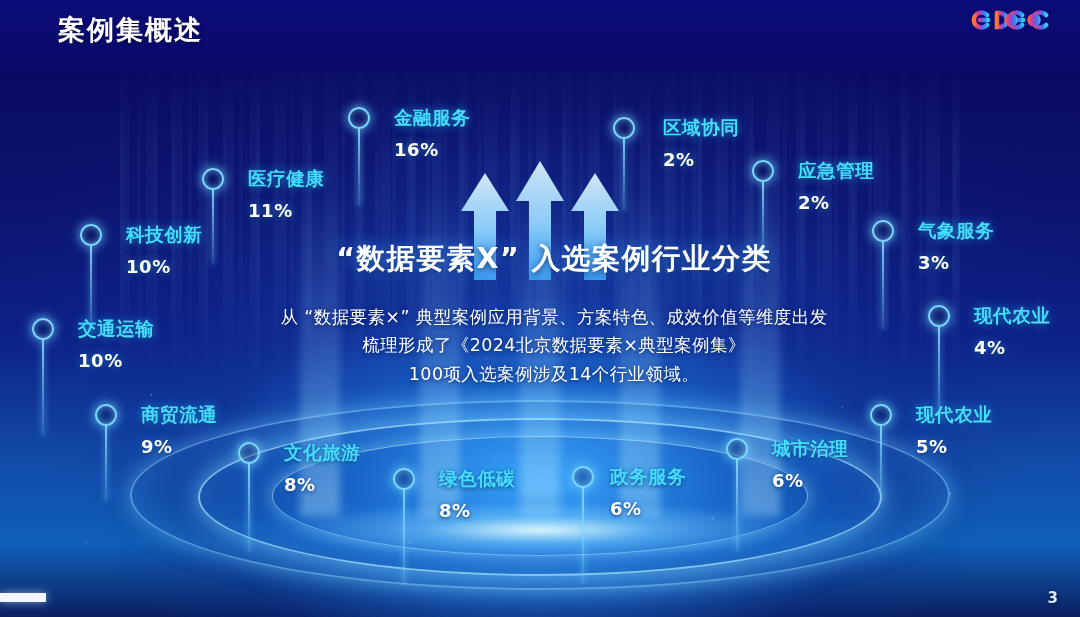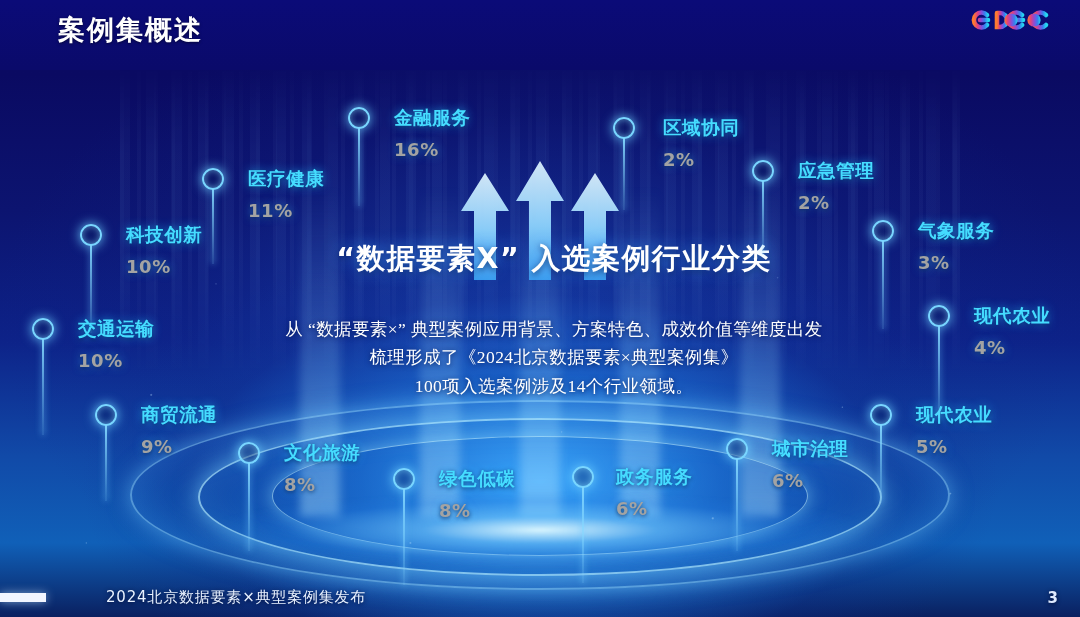--- a/index.html
+++ b/index.html
@@ -95,21 +95,21 @@
 
   
   .arrows{ position:absolute; left:455px; top:155px; width:170px; height:125px; z-index:3; }
 
   
   .center{ position:absolute; left:244px; top:240px; width:620px; text-align:center; z-index:5; }
   .center-heading{
     font-size:28.5px; font-weight:700; color:#ffffff; letter-spacing:1.5px;
     text-shadow:0 0 16px rgba(60,150,255,.85),0 2px 6px rgba(0,10,60,.8);
   }
-  .center-body{ margin-top:37px;font-family:Liberation Serif, serif; }
+  .center-body{ margin-top:25px; }
   .center-body p{
     font-size:17.5px; color:#ffffff; line-height:1.62; letter-spacing:.4px;
     text-shadow:0 1px 5px rgba(0,20,80,.85);
   }
 
   
   .pin{ position:absolute; z-index:7; }
   .pin .marker{ position:absolute; left:0; top:0; }
   .pin .dot{
     width:22px; height:22px; border-radius:50%;
@@ -120,21 +120,21 @@
     position:absolute; left:10px; top:21px; width:2px;
     background:linear-gradient(180deg, rgba(130,215,255,.95) 0%, rgba(120,205,255,.22) 100%);
     box-shadow:0 0 6px rgba(110,200,255,.8);
   }
   .pin .txt{ position:absolute; white-space:nowrap; }
   .pin .name{
     font-size:18.5px; font-weight:700; color:#45dcff; letter-spacing:.6px;
     text-shadow:0 0 10px rgba(40,170,255,.85),0 1px 4px rgba(0,15,60,.9);
   }
   .pin .pct{
-    margin-top:9px; font-size:18px; font-weight:700; color:#a3a3a3; letter-spacing:.6px;
+    margin-top:9px; font-size:18px; font-weight:700; color:#ffffff; letter-spacing:.6px;
     text-shadow:0 0 9px rgba(60,170,255,.7),0 1px 4px rgba(0,15,60,.9);
   }
 
   
   .footer{ position:absolute; left:0; bottom:0; width:1080px; height:44px; z-index:8; }
   .footer-bar{
     position:absolute; left:0; bottom:15px; width:46px; height:9px;
     background:#f2f6ff; box-shadow:0 0 10px rgba(200,230,255,.6);
   }
   .footer-text{
@@ -290,21 +290,21 @@
         <div class="txt" style="left: 46px; top: -2px;">
           <div class="name">绿色低碳</div>
           <div class="pct">8%</div>
         </div>
       </div>
       <div class="pin" style="left: 572px; top: 466px;">
         <div class="marker">
           <div class="dot"></div>
           <div class="stem" style="height: 96px;"></div>
         </div>
-        <div class="txt" style="left: 44px; top: -2px;">
+        <div class="txt" style="left: 38px; top: -2px;">
           <div class="name">政务服务</div>
           <div class="pct">6%</div>
         </div>
       </div>
       <div class="pin" style="left: 726px; top: 438px;">
         <div class="marker">
           <div class="dot"></div>
           <div class="stem" style="height: 92px;"></div>
         </div>
         <div class="txt" style="left: 46px; top: -2px;">
@@ -359,16 +359,15 @@
         </div>
         <div class="txt" style="left: 50px; top: -2px;">
           <div class="name">区域协同</div>
           <div class="pct">2%</div>
         </div>
       </div>
     </div>
 
   <div class="footer">
     <div class="footer-bar"></div>
-    <div class="footer-text">2024北京数据要素×典型案例集发布</div>
     <div class="page-num">3</div>
   </div>
 </div>
 
 </body></html>

